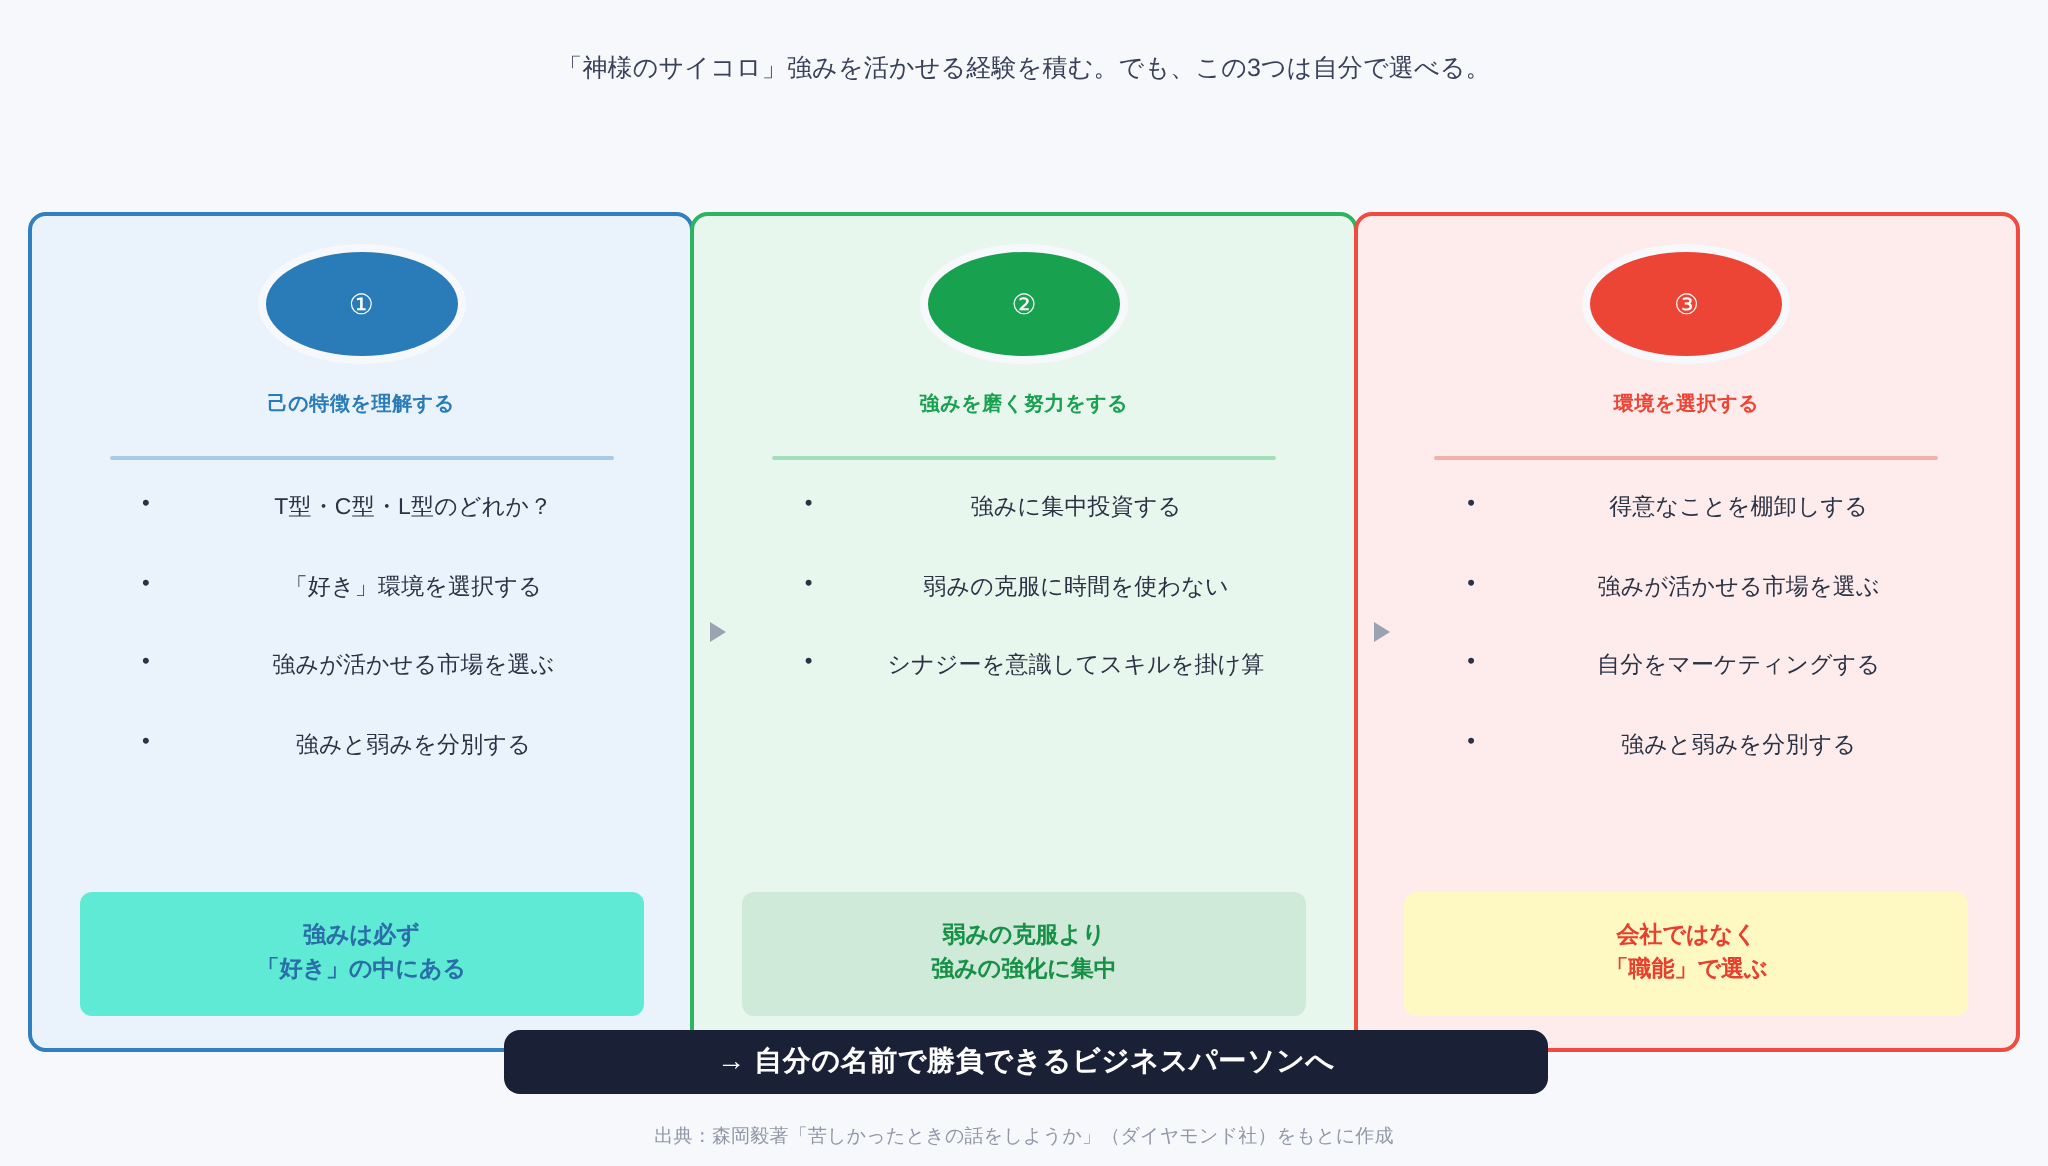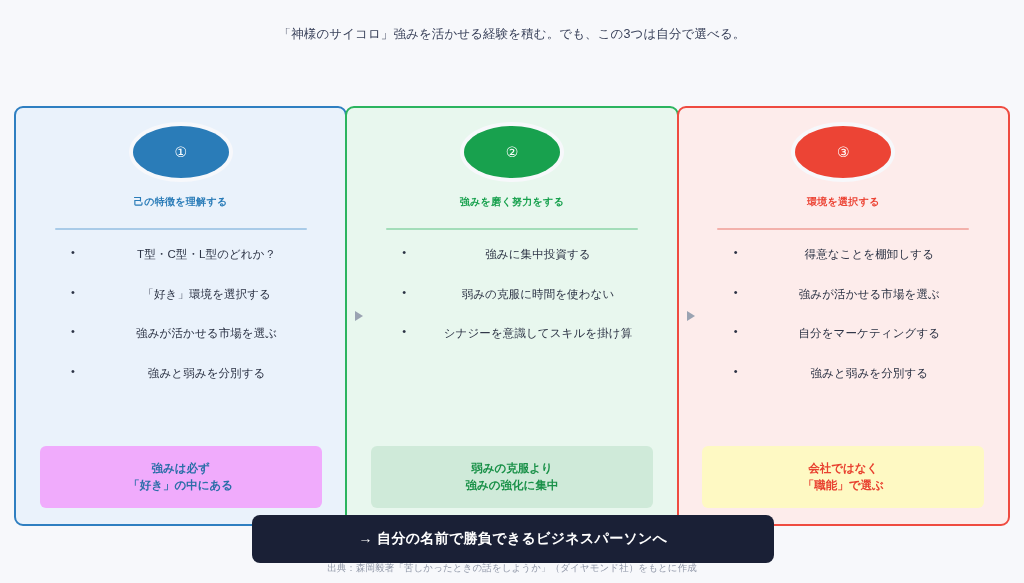--- a/index.html
+++ b/index.html
@@ -156,31 +156,31 @@
     display: flex;
     flex-direction: column;
     align-items: center;
     justify-content: center;
     font-size: 11.5px;
     font-weight: bold;
     line-height: 1.5;
     text-align: center;
     flex: 0 0 auto;
   }
-  .p1 .highlight-box { background: #f0abfc; color: #2a6ea8; }
+  .p1 .highlight-box { background: #5eead4; color: #2a6ea8; }
   .p2 .highlight-box { background: #cfead9; color: #189047; }
   .p3 .highlight-box { background: #fef9c3; color: #e8402f; }
 
   
   .bottom-banner {
     position: absolute;
     left: 252px;
     top: 515px;
     width: 522px;
-    height: 48px;
+    height: 32px;
     background: #1a2036;
     border-radius: 8px;
     display: flex;
     align-items: center;
     justify-content: center;
     color: #ffffff;
     font-size: 14px;
     font-weight: bold;
     letter-spacing: 0.3px;
   }

